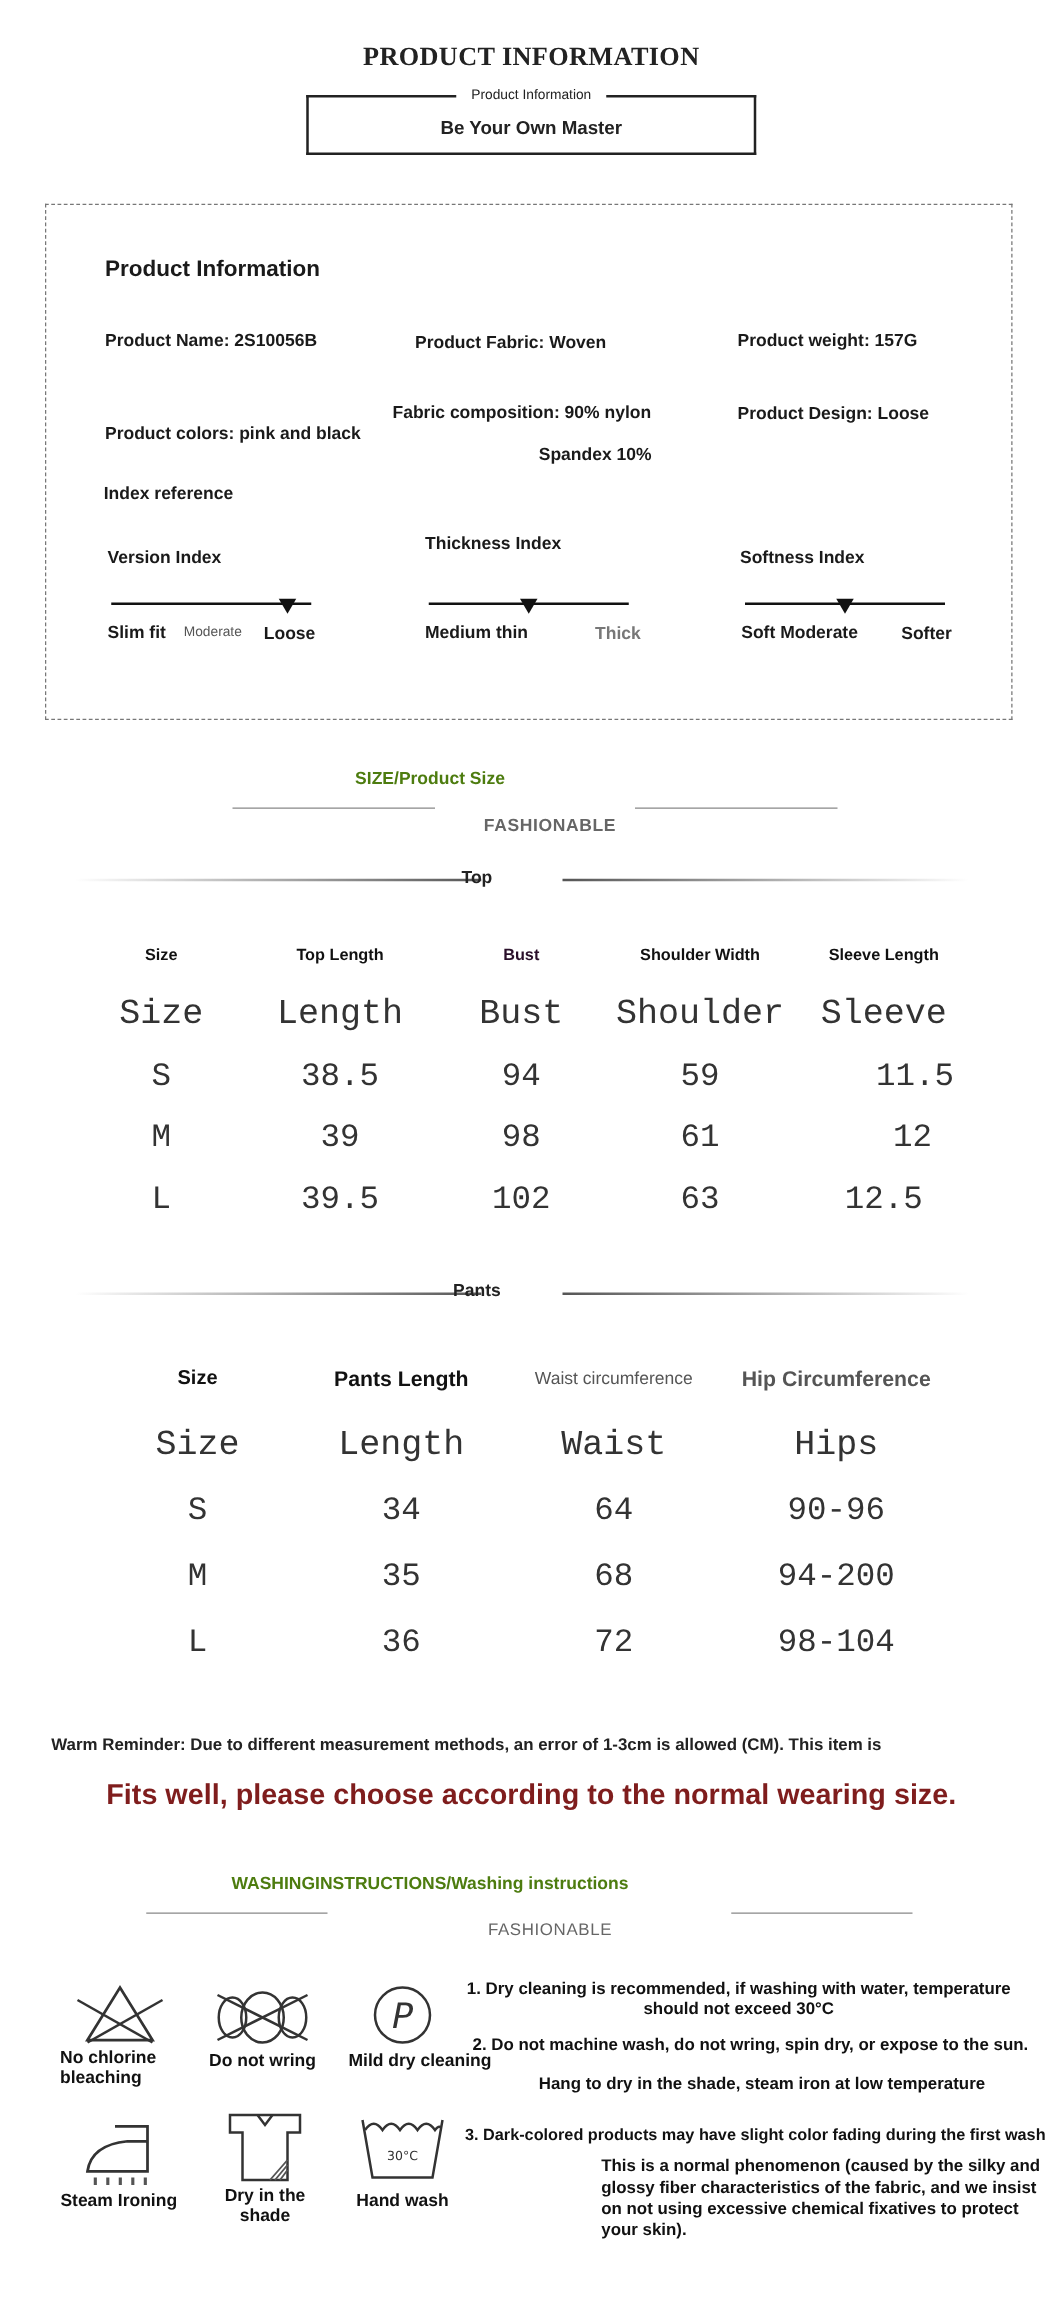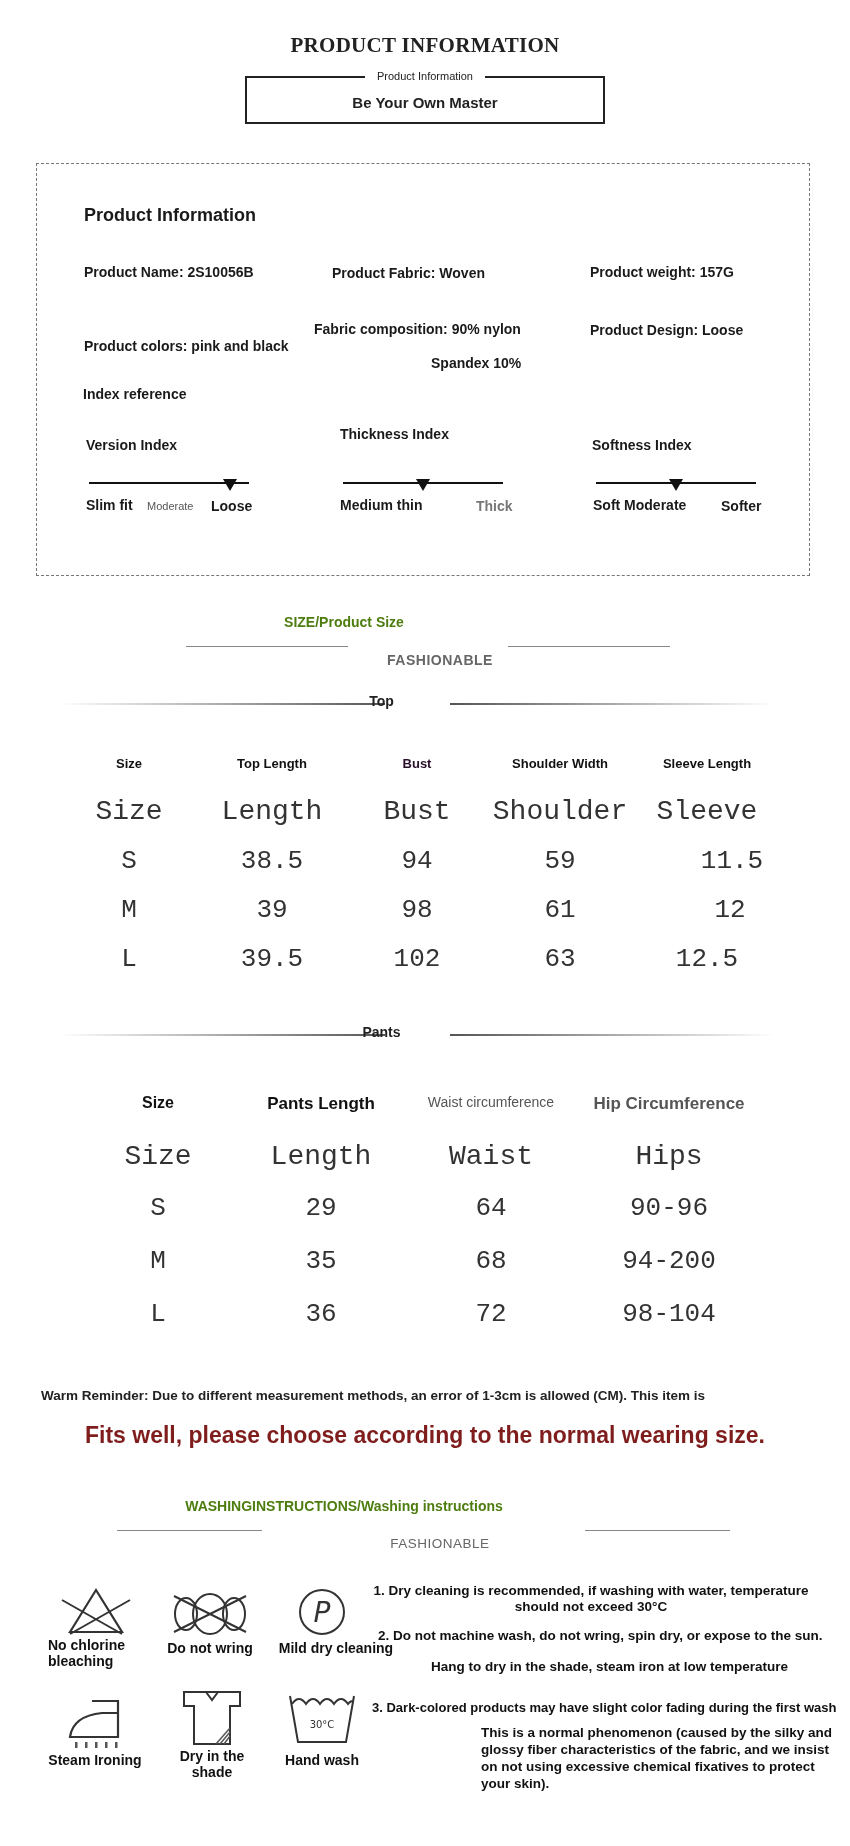--- a/index.html
+++ b/index.html
@@ -152,21 +152,21 @@
     <div class="cell hdr-cell" style="left: 158px; top: 1094px; font-size: 16px;">Size</div>
     <div class="cell hdr-cell" style="left: 321px; top: 1094px; font-size: 17px;">Pants Length</div>
     <div class="cell hdr-cell" style="left: 491px; top: 1094px; font-size: 14px; font-weight: normal; color: rgb(85, 85, 85);">Waist circumference</div>
     <div class="cell hdr-cell" style="left: 669px; top: 1094px; font-size: 17px; color: rgb(85, 85, 85);">Hip Circumference</div>
     <div class="cell mono t-big" style="left: 158px; top: 1141px;">Size</div>
     <div class="cell mono t-big" style="left: 321px; top: 1141px;">Length</div>
     <div class="cell mono t-big" style="left: 491px; top: 1141px;">Waist</div>
     <div class="cell mono t-big" style="left: 669px; top: 1141px;">Hips</div>
     <div>
       <div class="cell mono t-val" style="left: 158px; top: 1193px;">S</div>
-      <div class="cell mono t-val" style="left: 321px; top: 1193px;">29</div>
+      <div class="cell mono t-val" style="left: 321px; top: 1193px;">34</div>
       <div class="cell mono t-val" style="left: 491px; top: 1193px;">64</div>
       <div class="cell mono t-val" style="left: 669px; top: 1193px;">90-96</div>
     </div>
     <div>
       <div class="cell mono t-val" style="left: 158px; top: 1246px;">M</div>
       <div class="cell mono t-val" style="left: 321px; top: 1246px;">35</div>
       <div class="cell mono t-val" style="left: 491px; top: 1246px;">68</div>
       <div class="cell mono t-val" style="left: 669px; top: 1246px;">94-200</div>
     </div>
     <div>

